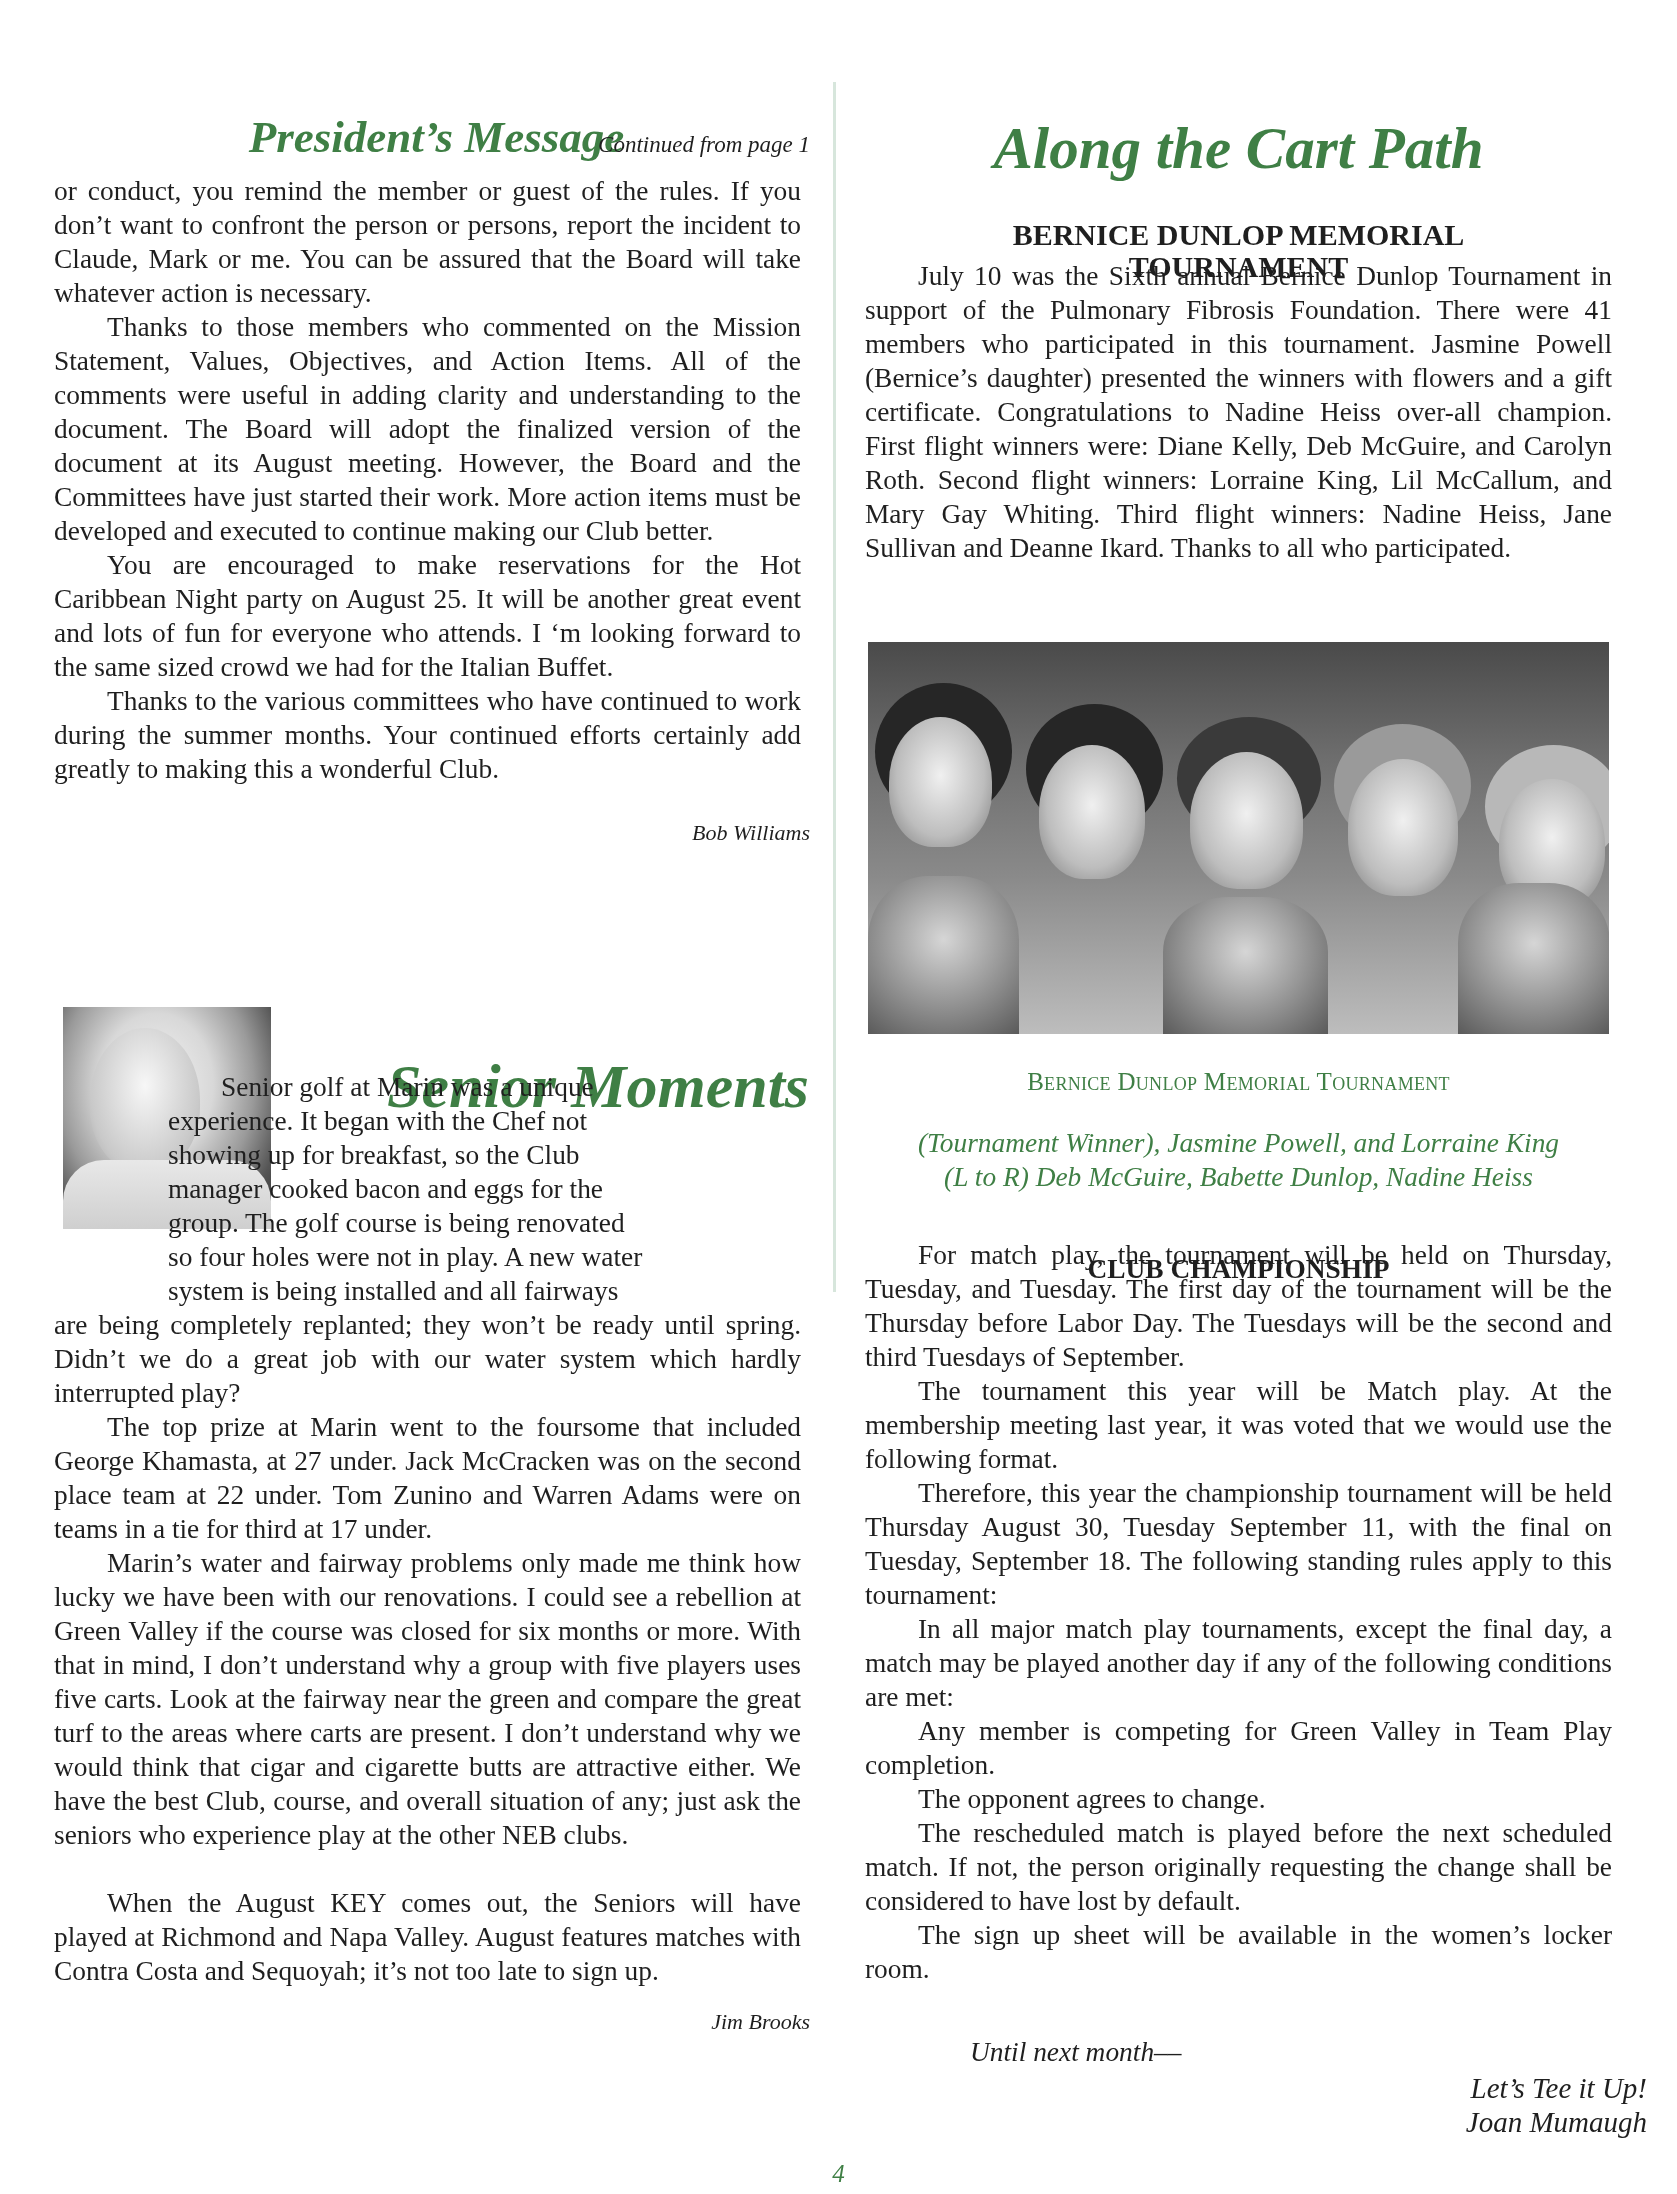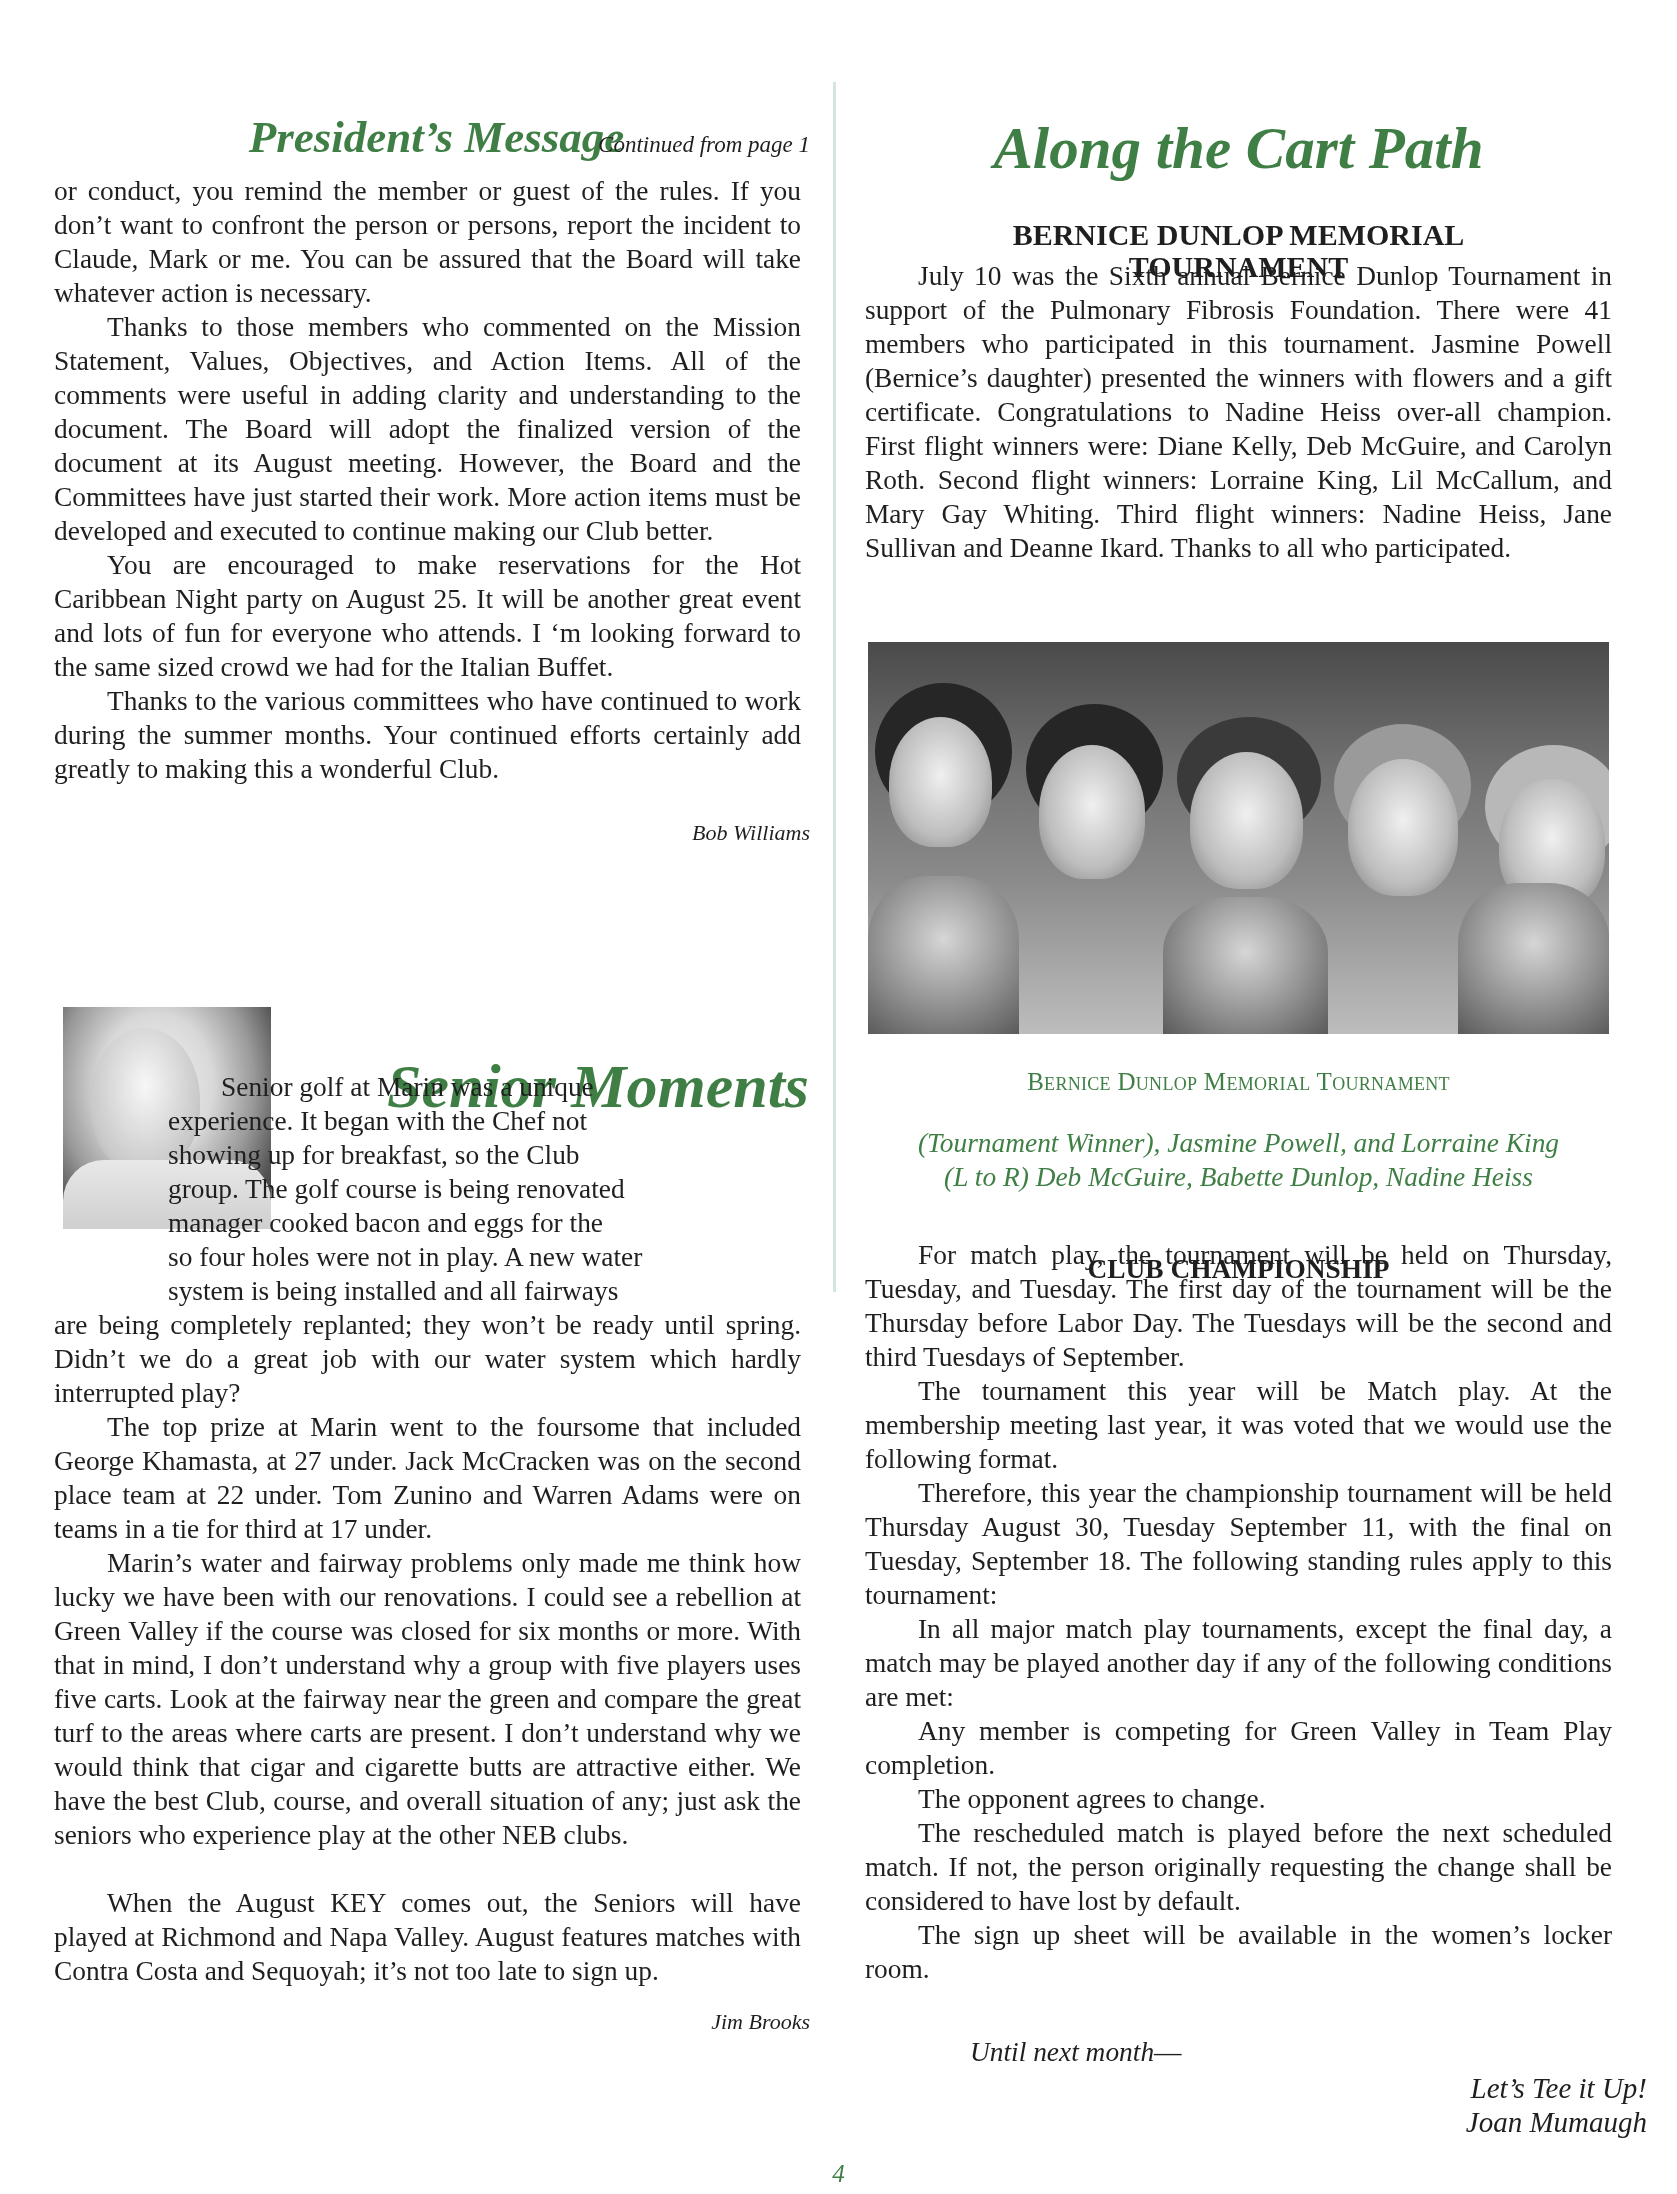--- a/index.html
+++ b/index.html
@@ -78,22 +78,22 @@
 <div id="senior-photo" title="Portrait of Jim Brooks">
   <div class="face"></div>
   <div class="shirt"></div>
 </div>
 <h2 id="senior-title" class="green">Senior Moments</h2>
 <div id="senior-body" class="col left body-text">
   <div class="wrap">
     <p class="ind" style="text-indent:53px">Senior golf at Marin was a unique</p>
     <p>experience. It began with the Chef not</p>
     <p>showing up for breakfast, so the Club</p>
+    <p>manager cooked bacon and eggs for the</p>
     <p>group. The golf course is being renovated</p>
-    <p>manager cooked bacon and eggs for the</p>
     <p>so four holes were not in play. A new water</p>
     <p>system is being installed and all fairways</p>
   </div>
   <p>are being completely replanted; they won’t be ready until spring. Didn’t we do a great job with our water system which hardly interrupted play?</p>
   <p class="ind">The top prize at Marin went to the foursome that included George Khamasta, at 27 under. Jack McCracken was on the second place team at 22 under. Tom Zunino and Warren Adams were on teams in a tie for third at 17 under.</p>
   <p class="ind">Marin’s water and fairway problems only made me think how lucky we have been with our renovations. I could see a rebellion at Green Valley if the course was closed for six months or more. With that in mind, I don’t understand why a group with five players uses five carts. Look at the fairway near the green and compare the great turf to the areas where carts are present. I don’t understand why we would think that cigar and cigarette butts are attractive either. We have the best Club, course, and overall situation of any; just ask the seniors who experience play at the other NEB clubs.</p>
   <p style="height:34px"></p>
   <p class="ind">When the August KEY comes out, the Seniors will have played at Richmond and Napa Valley. August features matches with Contra Costa and Sequoyah; it’s not too late to sign up.</p>
 </div>
 <div id="senior-sig" class="sig">Jim Brooks</div>

